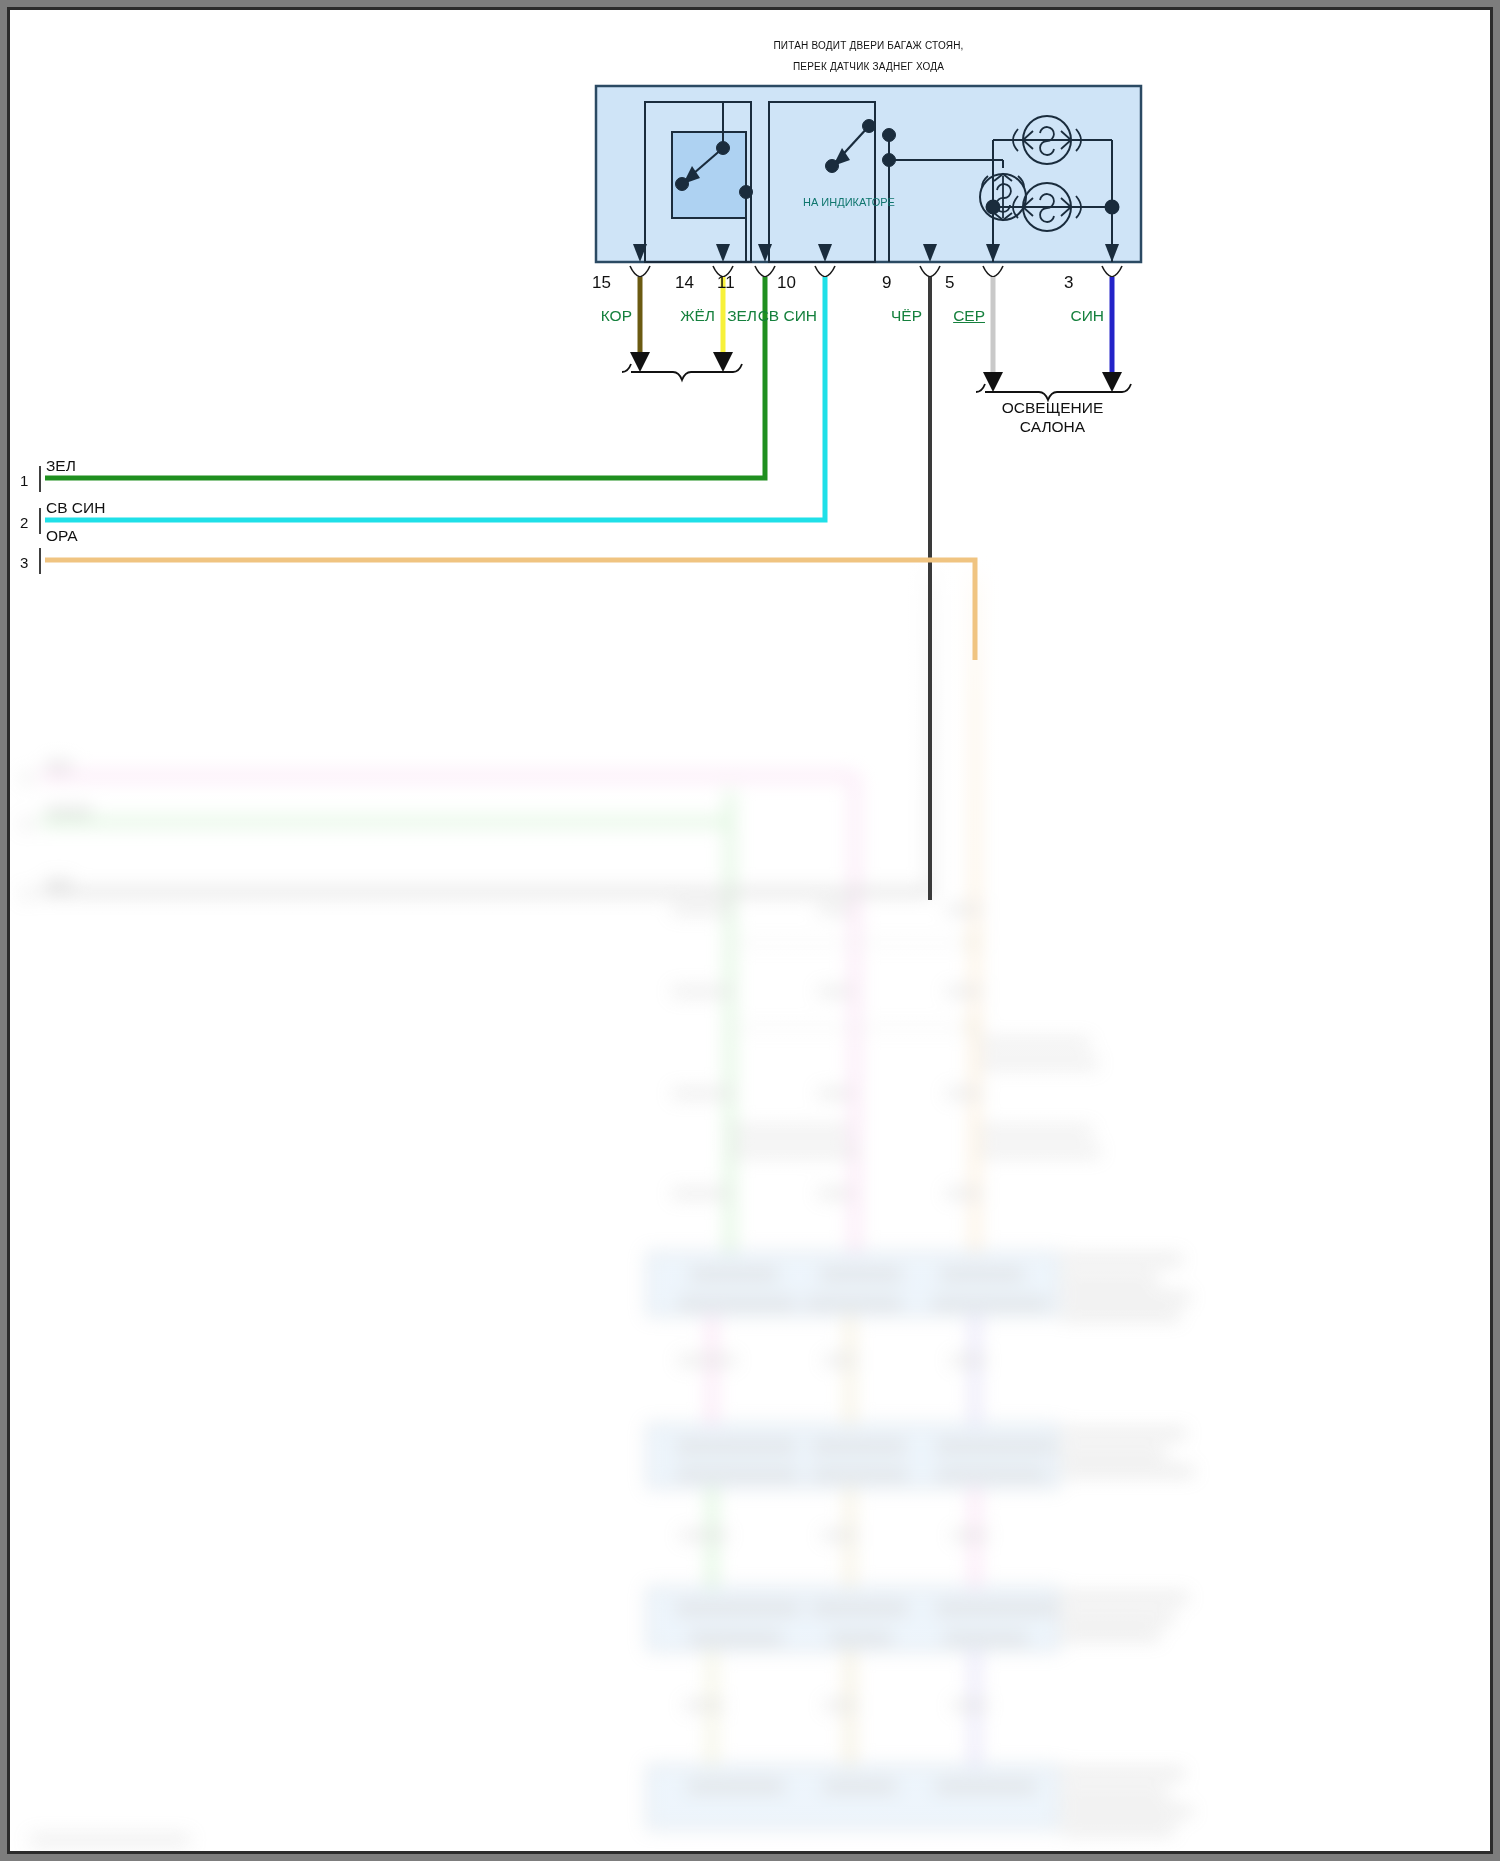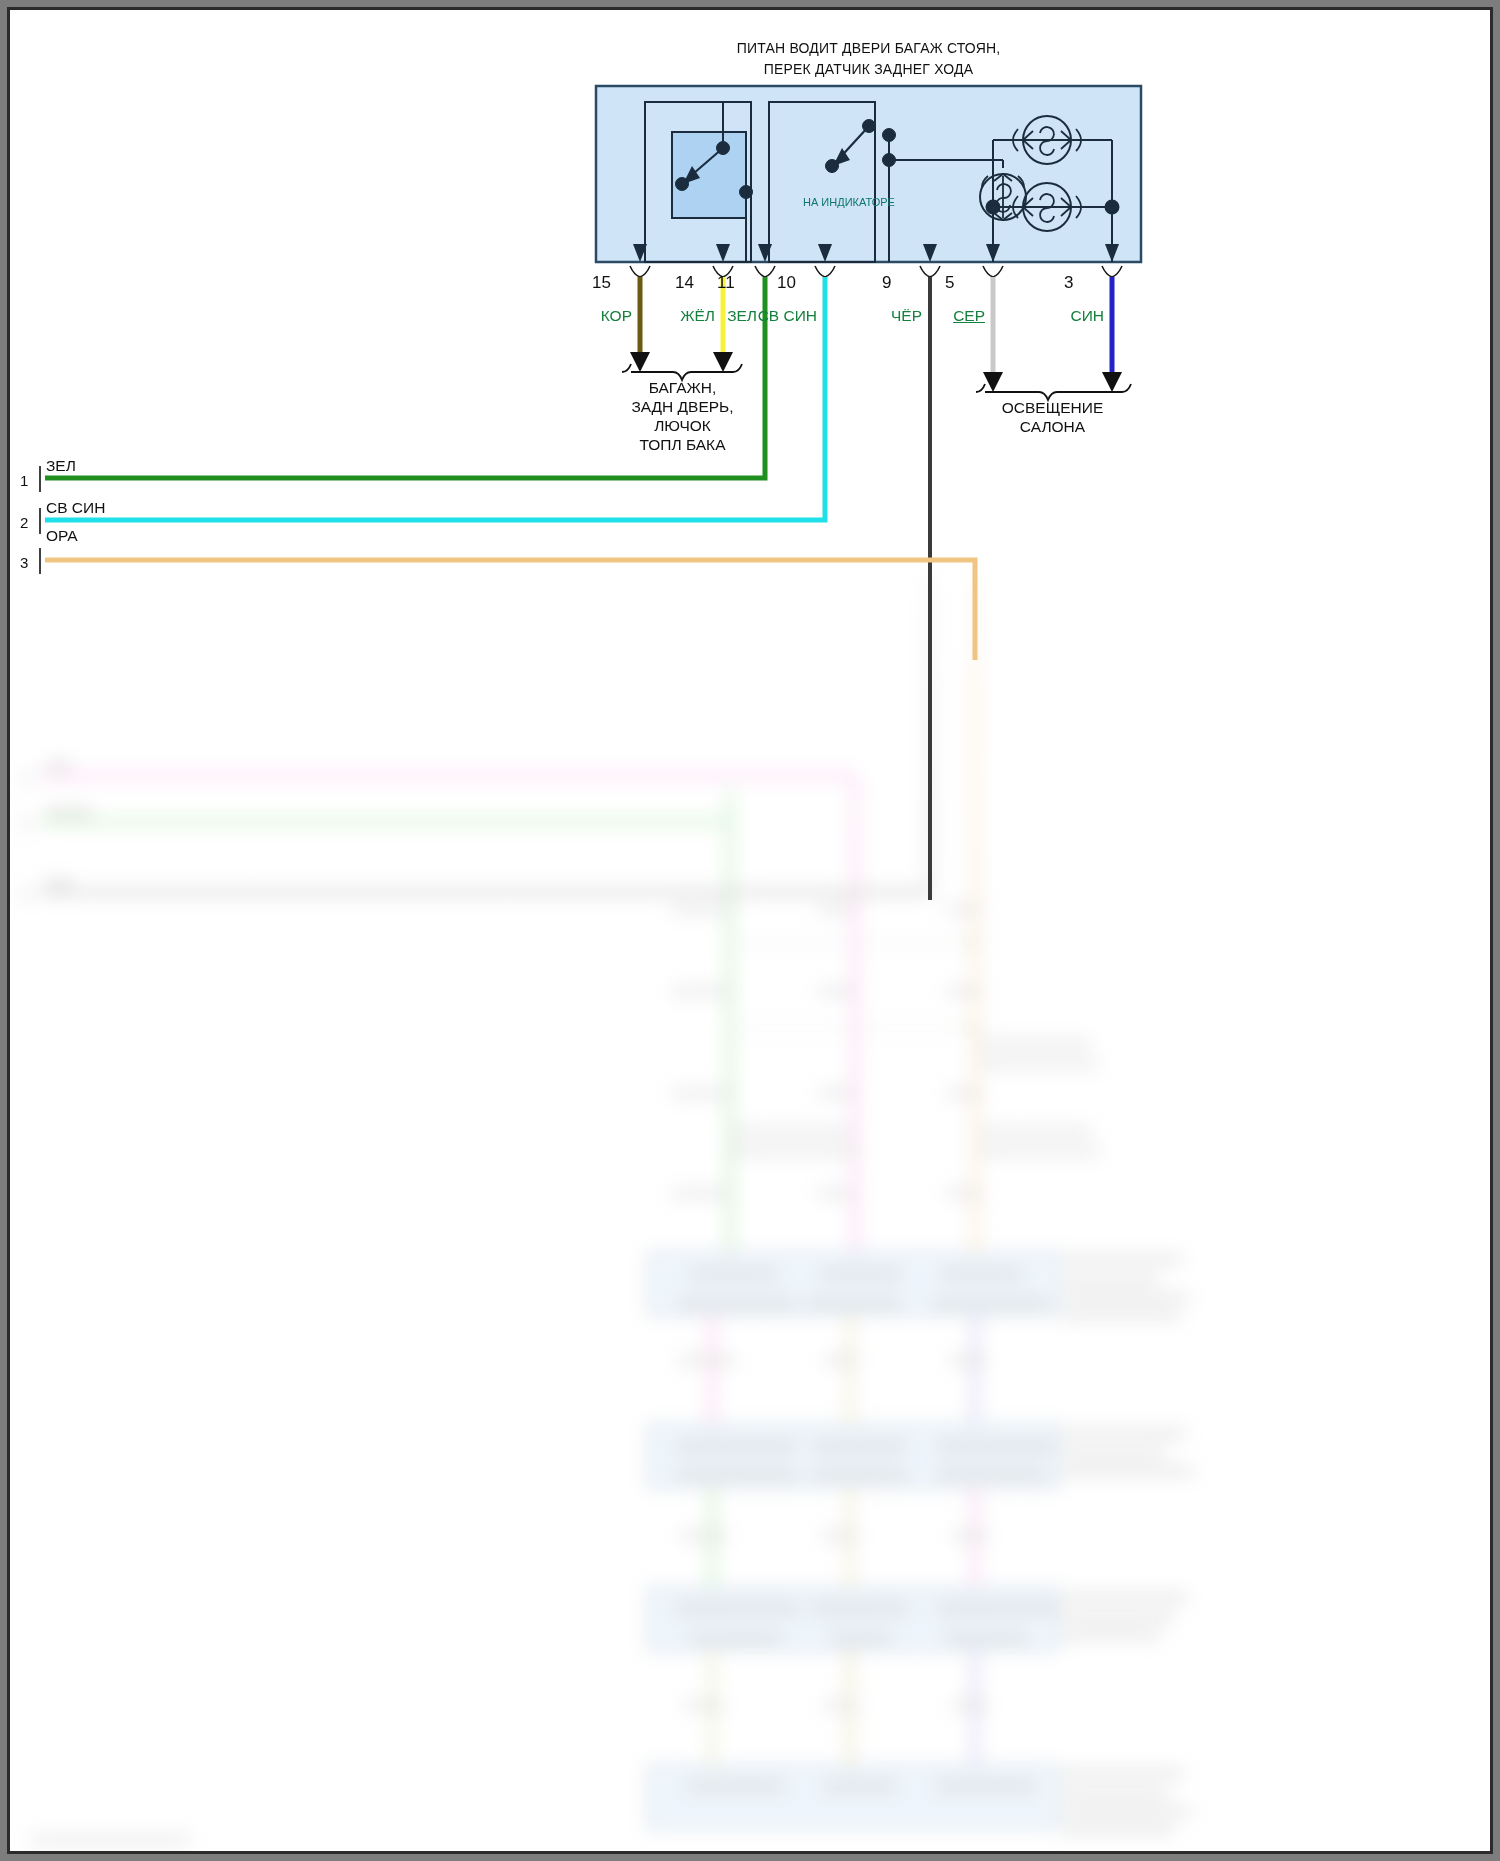--- a/index.html
+++ b/index.html
@@ -56,21 +56,21 @@
     height: 1861px;
     z-index: 10;
     filter: blur(9px);
     opacity: 0.62;
   }
 
   .svgfull { position:absolute; left:0; top:0; }
 
   .ttl {
     position: absolute;
-    font-size: 14px;
+    font-size: 10px;
     color: #111;
     letter-spacing: 0.2px;
     white-space: nowrap;
     text-align: center;
   }
   .lbl {
     position: absolute;
     font-size: 11px;
     color: #0f766e;
     white-space: nowrap;
@@ -446,26 +446,20 @@
     <div class="pinnum" style="left:1064px; top:273px; width:40px;">3</div>
 
     <div class="wname" style="left:570px; top:307px; width:62px;">КОР</div>
     <div class="wname" style="left:653px; top:307px; width:62px;">ЖЁЛ</div>
     <div class="wname" style="left:695px; top:307px; width:62px;">ЗЕЛ</div>
     <div class="wname" style="left:740px; top:307px; width:77px;">СВ СИН</div>
     <div class="wname" style="left:860px; top:307px; width:62px;">ЧЁР</div>
     <div class="wname" style="left:923px; top:307px; width:62px;text-decoration:underline;">СЕР</div>
     <div class="wname" style="left:1042px; top:307px; width:62px;">СИН</div>
 
-    <div class="brlbl" style="left:600px; top:378px; width:165px;">
-      <div>БАГАЖН,</div>
-      <div>ЗАДН ДВЕРЬ,</div>
-      <div>ЛЮЧОК</div>
-      <div>ТОПЛ БАКА</div>
-    </div>
 
     <div class="brlbl" style="left:970px; top:398px; width:165px;">
       <div>ОСВЕЩЕНИЕ</div>
       <div>САЛОНА</div>
     </div>
 
     <div class="leftnum" style="left:20px; top:472px;">1</div>
     <div class="leftname" style="left:46px; top:457px;">ЗЕЛ</div>
 
     <div class="leftnum" style="left:20px; top:514px;">2</div>

